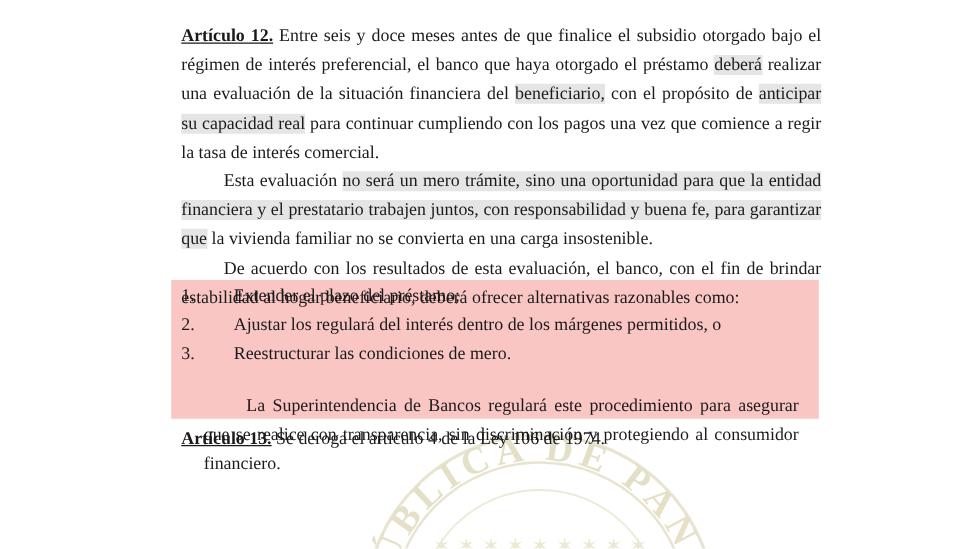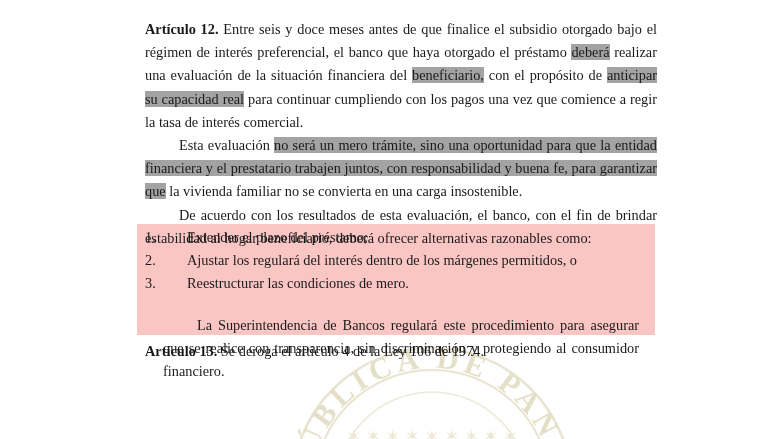--- a/index.html
+++ b/index.html
@@ -53,24 +53,25 @@
     text-indent: 0;
   }
 
   .indent {
     display: inline-block;
     width: 34px;
   }
 
   .art-label {
     font-weight: bold;
+    text-decoration: underline;
   }
 
   .hl-yellow {
-    background-color: #a3a3a3;
+    background-color: #e5e5e5;
     box-decoration-break: clone;
     -webkit-box-decoration-break: clone;
   }
 
   
   .p1 { margin-bottom: 0; }
 
   
   .p2 {
     margin-top: 0;

